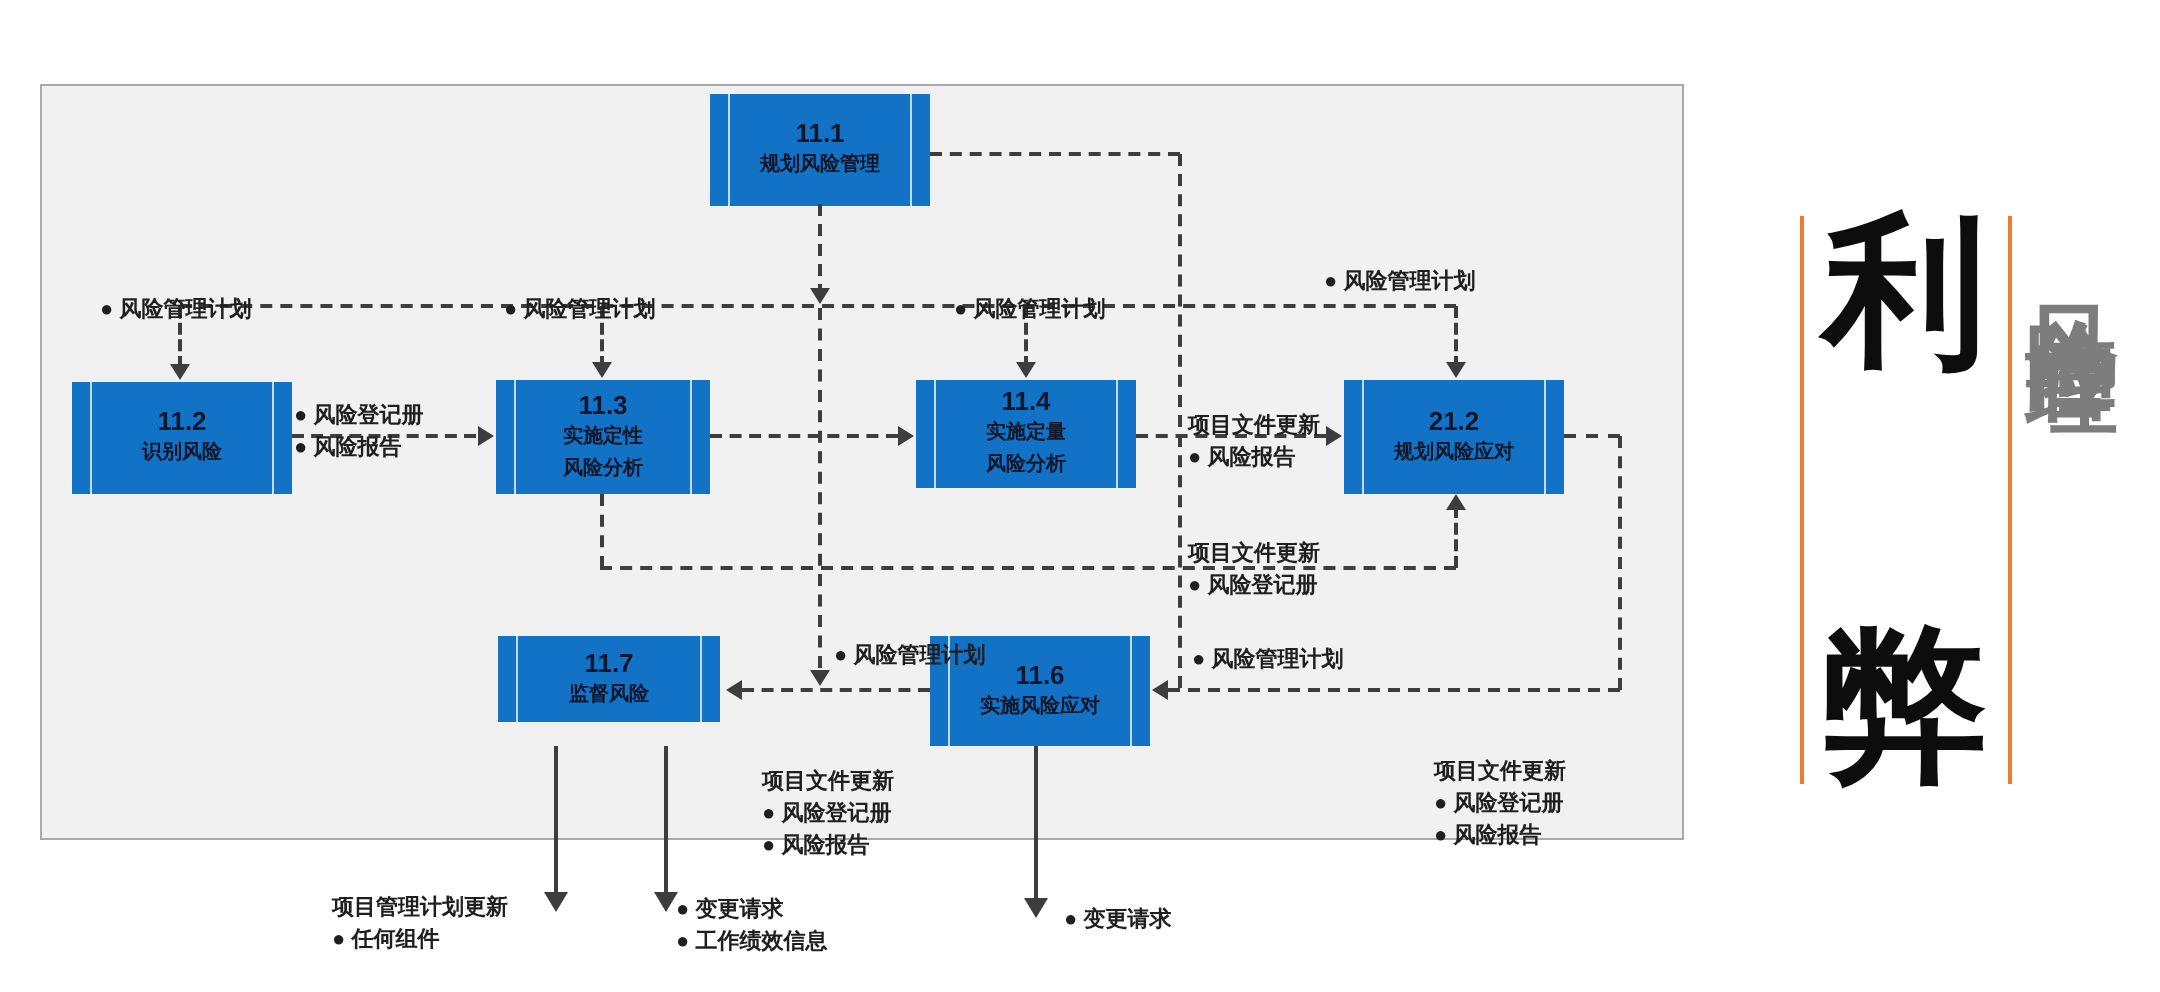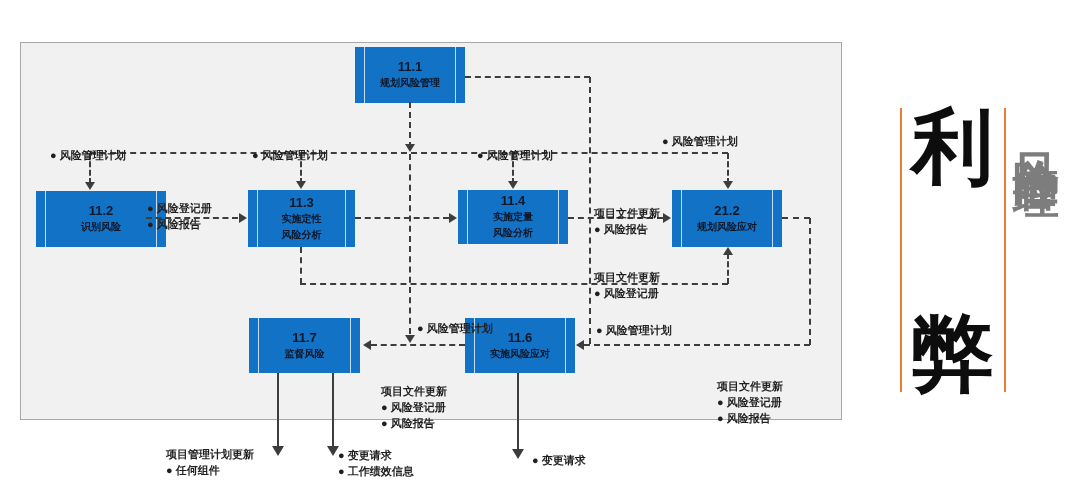--- a/index.html
+++ b/index.html
@@ -60,21 +60,21 @@
 </style>
 </head>
 <body>
 
 <div class="abs panel"></div>
 
 <div class="abs pbox" style="left:355px;top:47px;width:110px;height:56px;">
   <div class="pbox-num">11.1</div>
   <div class="pbox-name">规划风险管理</div>
 </div>
-<div class="abs pbox" style="left:36px;top:191px;width:130px;height:56px;">
+<div class="abs pbox" style="left:36px;top:191px;width:110px;height:56px;">
   <div class="pbox-num">11.2</div>
   <div class="pbox-name">识别风险</div>
 </div>
 <div class="abs pbox" style="left:248px;top:190px;width:107px;height:57px;">
   <div class="pbox-num">11.3</div>
   <div class="pbox-name">实施定性
 风险分析</div>
 </div>
 <div class="abs pbox" style="left:458px;top:190px;width:110px;height:54px;">
   <div class="pbox-num">11.4</div>
@@ -82,21 +82,21 @@
 风险分析</div>
 </div>
 <div class="abs pbox" style="left:672px;top:190px;width:110px;height:57px;">
   <div class="pbox-num">21.2</div>
   <div class="pbox-name">规划风险应对</div>
 </div>
 <div class="abs pbox" style="left:465px;top:318px;width:110px;height:55px;">
   <div class="pbox-num">11.6</div>
   <div class="pbox-name">实施风险应对</div>
 </div>
-<div class="abs pbox" style="left:249px;top:318px;width:111px;height:55px;">
+<div class="abs pbox" style="left:249px;top:318px;width:111px;height:43px;">
   <div class="pbox-num">11.7</div>
   <div class="pbox-name">监督风险</div>
 </div>
 
 <div class="abs dlv" style="left:409px;top:102px;height:46px;"></div>
 <div class="abs ar ar-d" style="left:405px;top:144px;"></div>
 
 <div class="abs dlh" style="left:90px;top:152px;width:638px;"></div>
 
 <div class="abs dlv" style="left:89px;top:153px;height:31px;"></div>

